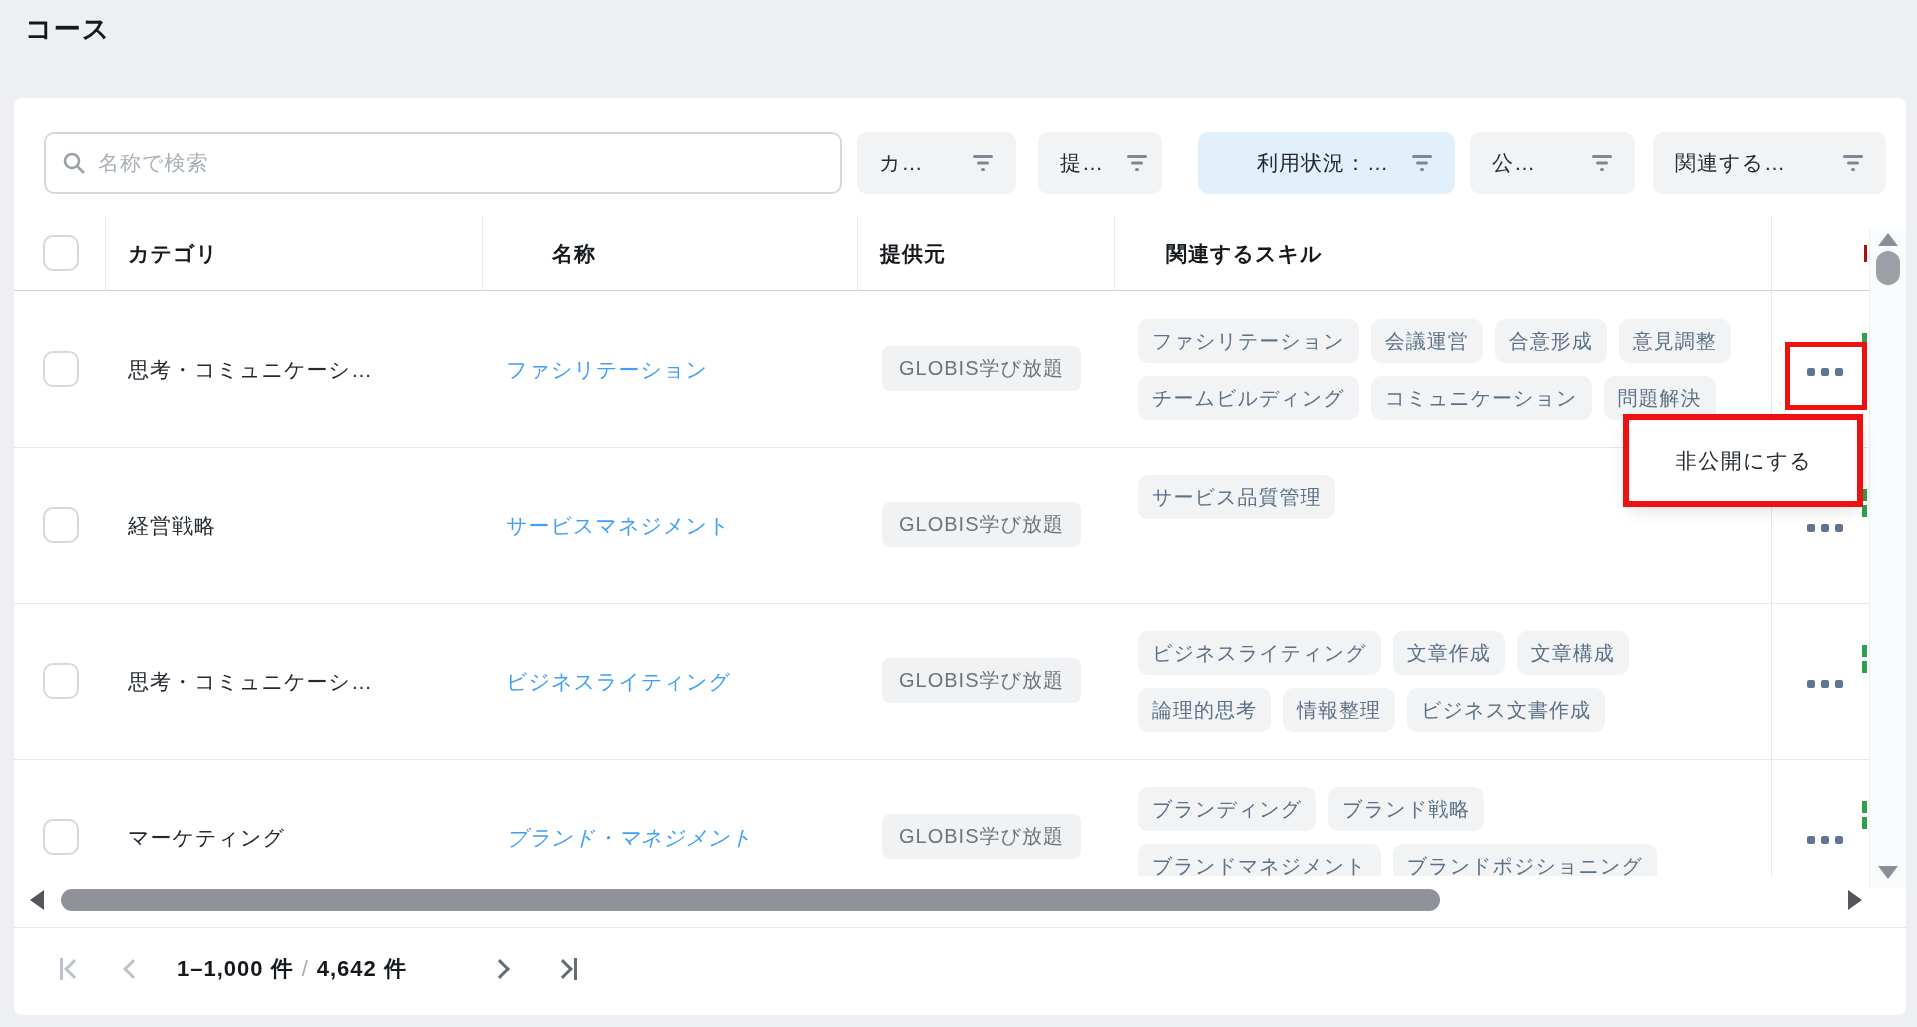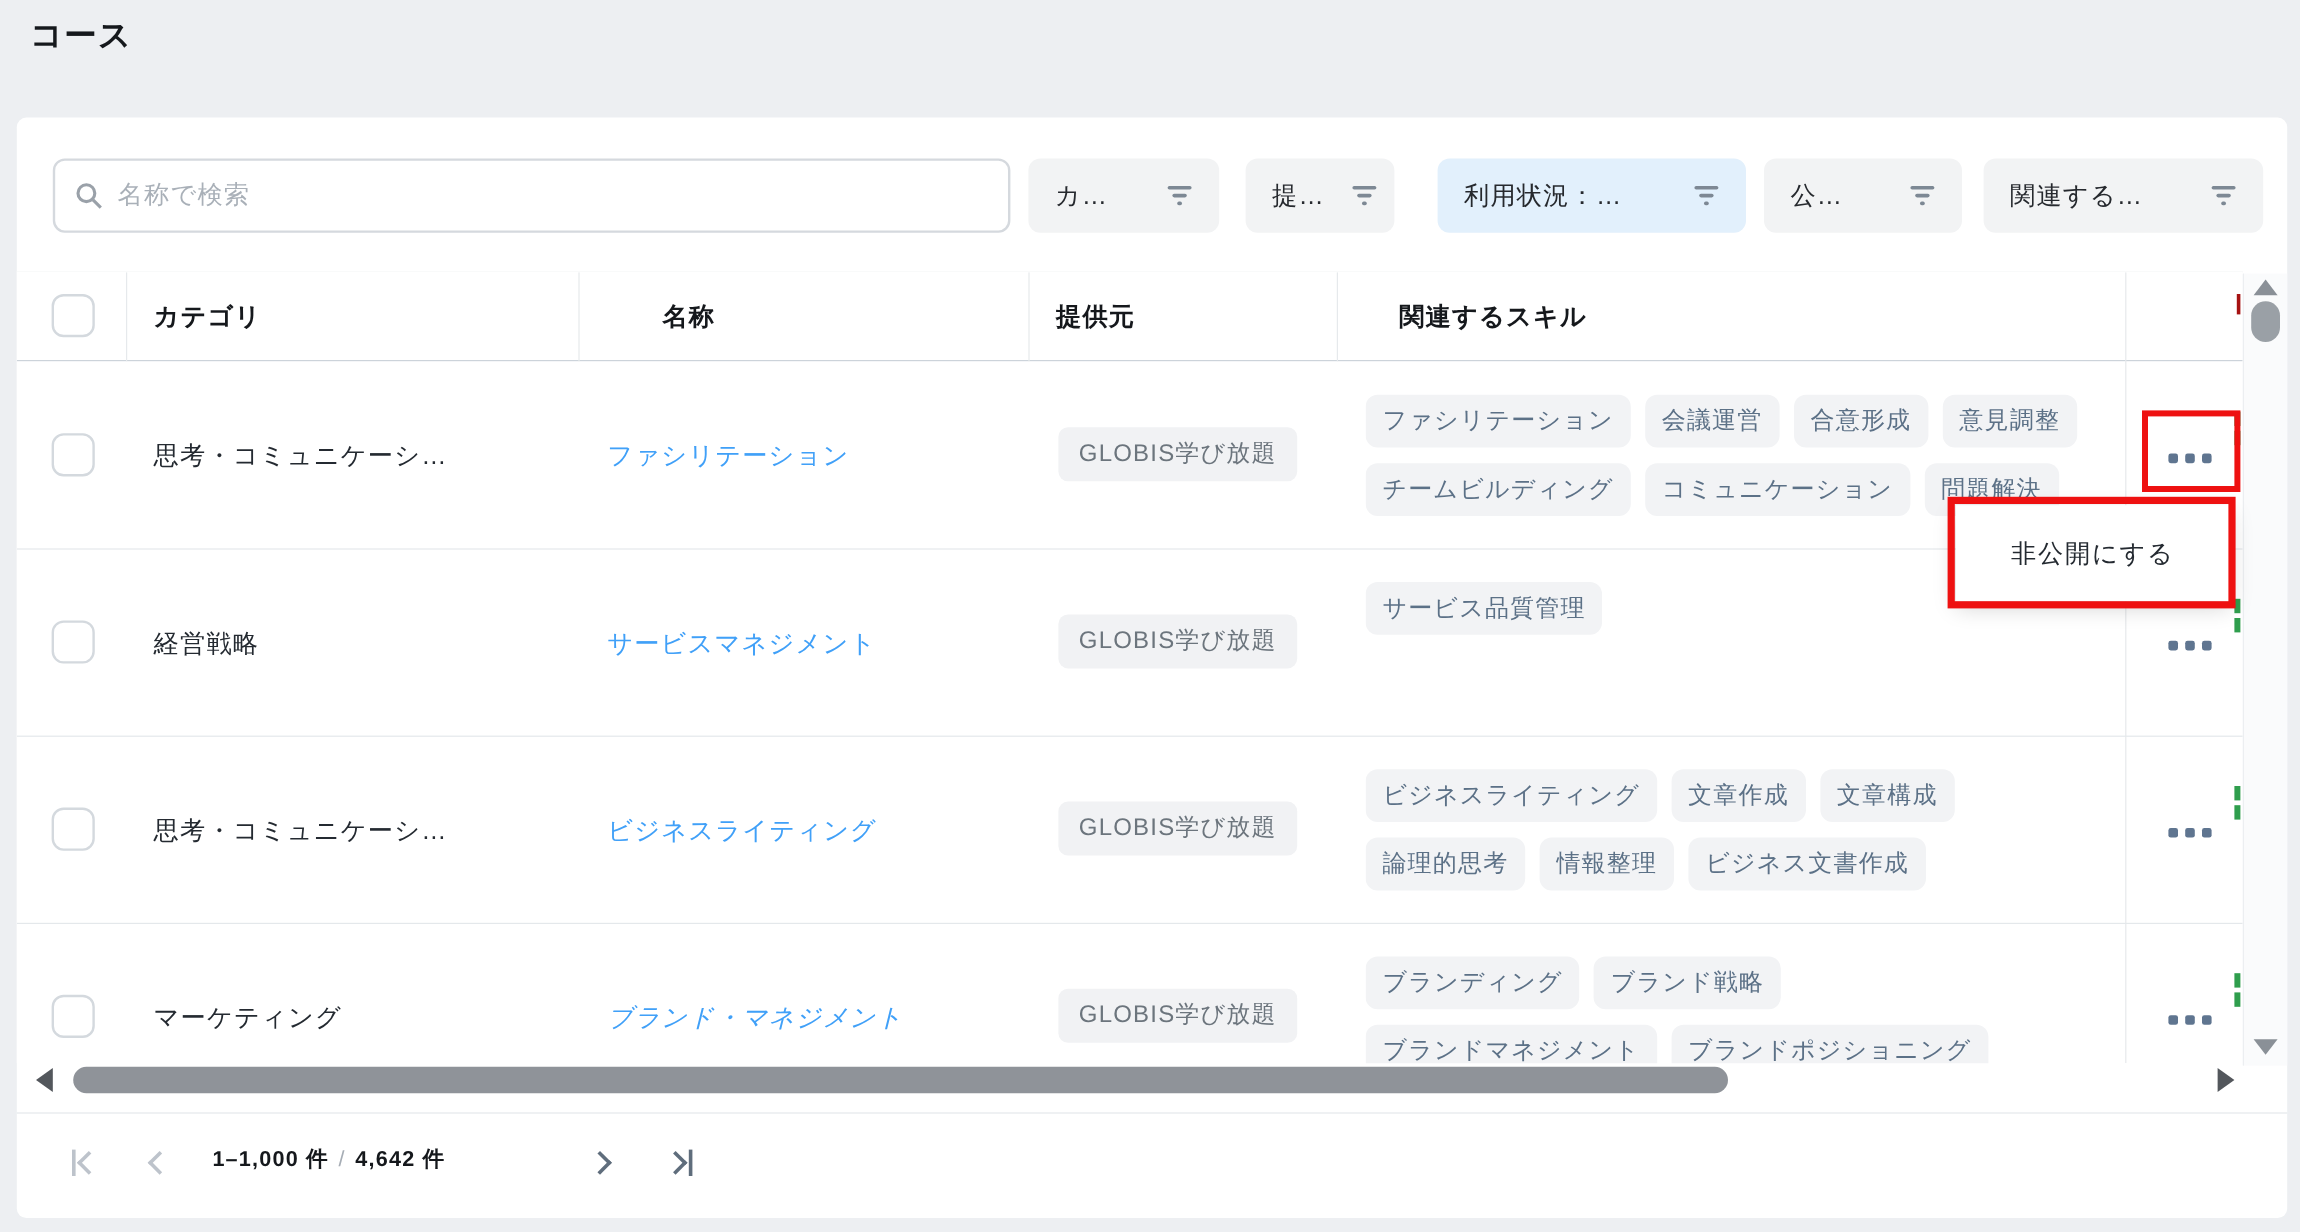--- a/index.html
+++ b/index.html
@@ -13,25 +13,25 @@
   
   .card { left:14px; top:98px; width:1892px; height:917px; background:#fff; border-radius:8px; }
 
   
   .search-box { left:44px; top:132px; width:798px; height:62px; background:#fff; border:2px solid #d5d9de; border-radius:10px; display:flex; align-items:center; padding:1px 16px; }
   .search-box input { border:none; outline:none; font-size:21px; color:#242a31; width:100%; font-family:inherit; letter-spacing:1px; background:transparent; }
   .search-box input::placeholder { color:#a9b0b8; }
   .search-icon { width:24px; height:24px; margin-right:12px; flex:0 0 auto; }
 
   .filter-btn { top:132px; height:62px; background:#f2f3f4; border-radius:10px; display:flex; align-items:center; justify-content:space-between; padding:0 22px; font-size:21px; color:#26292e; letter-spacing:1px; cursor:pointer; }
-  .filter-btn.active { background:#e2f0fc; }
+  .filter-btn.active { background:#e2f0fc;justify-content:flex-end; }
   .filter-icon { width:22px; height:18px; margin-left:22px; flex:0 0 auto; }
 
   
-  .table-viewport { left:14px; top:226px; width:1855px; height:660px; overflow:hidden; background:#fff; }
+  .table-viewport { left:14px; top:216px; width:1855px; height:660px; overflow:hidden; background:#fff; }
   .t-line-top { left:0; top:0; width:1855px; height:1px; background:#e6e9ec; }
   .t-header { left:0; top:0; width:1855px; height:75px; border-bottom:1px solid #ccd3da; background:#fff; }
   .h-sep { top:1px; width:1px; height:74px; background:#e6e9ec; }
   .col-sep-actions { top:1px; width:1px; height:659px; background:#e6e9ec; }
   .th { top:24px; font-size:21px; font-weight:700; color:#15181c; letter-spacing:1px; white-space:nowrap; }
 
   .checkbox { width:36px; height:36px; border:2px solid #d4d9de; border-radius:10px; background:#fff; cursor:pointer; }
 
   .row-divider { width:1855px; height:1px; background:#e4e8eb; }
 
@@ -62,21 +62,21 @@
 
   
   .bottom-divider { left:14px; top:927px; width:1892px; height:1px; background:#e4e8eb; }
   .pager-icon { top:956px; height:26px; display:flex; align-items:center; cursor:pointer; }
   .chev { width:14px; height:14px; border-left:3px solid; border-bottom:3px solid; }
   .chev.l { transform:rotate(45deg); }
   .chev.r { transform:rotate(-135deg); }
   .pbar { width:3px; height:22px; }
   .disabled { color:#bdc3cb; }
   .enabled { color:#5f6d7c; }
-  .pager-text { top:954px; font-size:18px; letter-spacing:1px; white-space:nowrap; }
+  .pager-text { top:954px; font-size:22px; letter-spacing:1px; white-space:nowrap; }
   .pager-text b { color:#15181c; font-weight:700; }
   .pager-text .sep { color:#a6adb5; font-weight:400; padding:0 8px; }
 
   
   .context-menu { left:1630px; top:421px; width:228px; height:80px; background:#fff; box-shadow:0 6px 18px rgba(0,0,0,.18); display:flex; align-items:center; justify-content:center; z-index:50; }
   .context-menu .item { font-size:21px; color:#242a31; letter-spacing:1.5px; cursor:pointer; white-space:nowrap; }
   .anno { border:6px solid #ee1111; background:transparent; z-index:60; pointer-events:none; }
   .anno-dots { left:1785px; top:342px; width:82px; height:68px; border-width:5px; }
   .anno-menu { left:1623px; top:414px; width:240px; height:93px; }
 </style>

